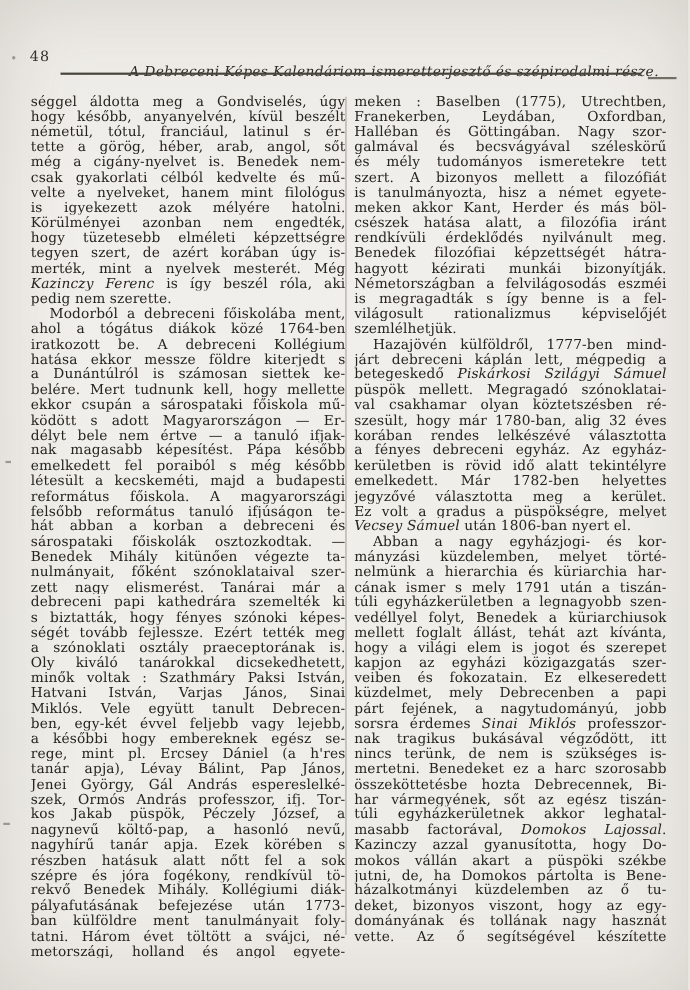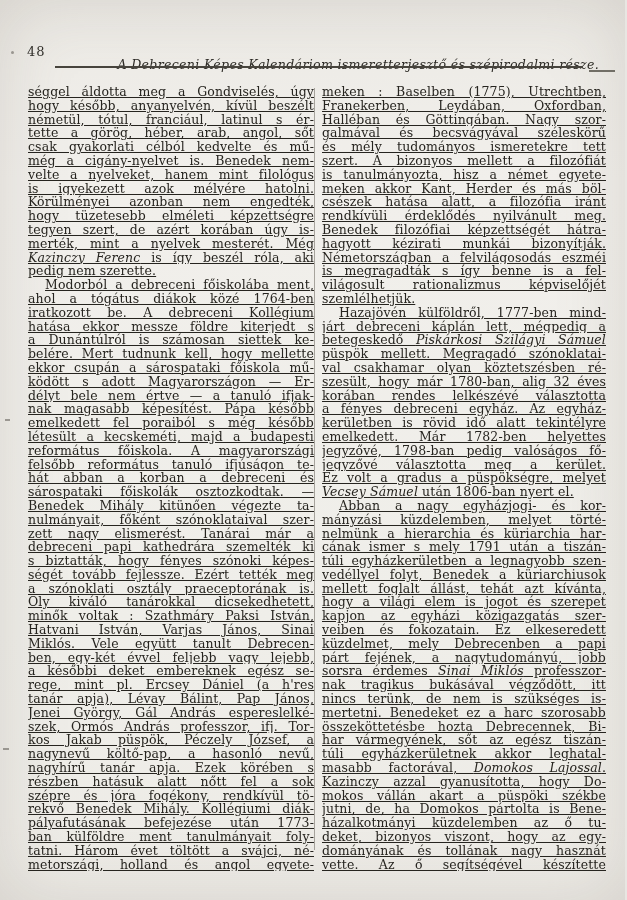--- a/index.html
+++ b/index.html
@@ -19,21 +19,20 @@
   .title{
     position:absolute;left:88px;right:28px;top:0;text-align:right;
     font-style:italic;font-size:12.6px;letter-spacing:0.3px;color:#2c2a25;
     white-space:nowrap;overflow:hidden;margin-top:13px;
   }
   .head-rule{position:absolute;left:55px;width:528px;top:66px;height:2px;background:#47443d;}
   .head-rule-dash{position:absolute;left:589px;width:26px;top:70px;height:2px;background:#716e66;}
   .col{
     position:absolute;top:85px;font-size:12.5px;letter-spacing:0.12px;
     color:var(--ink,#26241f);
-    text-decoration:underline;
   }
   .col-left{left:28px;width:286px;}
   .col-right{left:322px;width:284px;}
   .line{
     height:13.8px;line-height:13.8px;overflow:hidden;
     text-align:justify;text-align-last:justify;
     white-space:normal;
   }
   .line.end{text-align-last:left;}
   .line.ind{text-indent:17px;}
@@ -53,22 +52,22 @@
     <span class="title">A Debreceni Képes Kalendáriom ismeretterjesztő és szépirodalmi része.</span>
   </div>
   <div class="head-rule"></div>
   <div class="head-rule-dash"></div>
 
   <div class="col col-left" id="col-left">
       <div class="line"><span>séggel áldotta meg a Gondviselés, úgy</span></div>
       <div class="line"><span>hogy később, anyanyelvén, kívül beszélt</span></div>
       <div class="line"><span>németül, tótul, franciául, latinul s ér-</span></div>
       <div class="line"><span>tette a görög, héber, arab, angol, sőt</span></div>
+      <div class="line"><span>még a cigány-nyelvet is. Benedek nem-</span></div>
       <div class="line"><span>csak gyakorlati célból kedvelte és mű-</span></div>
-      <div class="line"><span>még a cigány-nyelvet is. Benedek nem-</span></div>
       <div class="line"><span>velte a nyelveket, hanem mint filológus</span></div>
       <div class="line"><span>is igyekezett azok mélyére hatolni.</span></div>
       <div class="line"><span>Körülményei azonban nem engedték,</span></div>
       <div class="line"><span>hogy tüzetesebb elméleti képzettségre</span></div>
       <div class="line"><span>tegyen szert, de azért korában úgy is-</span></div>
       <div class="line"><span>merték, mint a nyelvek mesterét. Még</span></div>
       <div class="line"><em>Kazinczy Ferenc</em><span> is így beszél róla, aki</span></div>
       <div class="line end"><span>pedig nem szerette.</span></div>
       <div class="line ind"><span>Modorból a debreceni főiskolába ment,</span></div>
       <div class="line"><span>ahol a tógátus diákok közé 1764-ben</span></div>
@@ -91,21 +90,21 @@
       <div class="line"><span>zett nagy elismerést. Tanárai már a</span></div>
       <div class="line"><span>debreceni papi kathedrára szemelték ki</span></div>
       <div class="line"><span>s biztatták, hogy fényes szónoki képes-</span></div>
       <div class="line"><span>ségét tovább fejlessze. Ezért tették meg</span></div>
       <div class="line"><span>a szónoklati osztály praeceptorának is.</span></div>
       <div class="line"><span>Oly kiváló tanárokkal dicsekedhetett,</span></div>
       <div class="line"><span>minők voltak : Szathmáry Paksi István,</span></div>
       <div class="line"><span>Hatvani István, Varjas János, Sinai</span></div>
       <div class="line"><span>Miklós. Vele együtt tanult Debrecen-</span></div>
       <div class="line"><span>ben, egy-két évvel feljebb vagy lejebb,</span></div>
-      <div class="line"><span>a későbbi deket embereknek egész se-</span></div>
+      <div class="line"><span>a későbbi hogy embereknek egész se-</span></div>
       <div class="line"><span>rege, mint pl. Ercsey Dániel (a h'res</span></div>
       <div class="line"><span>tanár apja), Lévay Bálint, Pap János,</span></div>
       <div class="line"><span>Jenei György, Gál András espereslelké-</span></div>
       <div class="line"><span>szek, Ormós András professzor, ifj. Tor-</span></div>
       <div class="line"><span>kos Jakab püspök, Péczely József, a</span></div>
       <div class="line"><span>nagynevű költő-pap, a hasonló nevű,</span></div>
       <div class="line"><span>nagyhírű tanár apja. Ezek körében s</span></div>
       <div class="line"><span>részben hatásuk alatt nőtt fel a sok</span></div>
       <div class="line"><span>szépre és jóra fogékony, rendkívül tö-</span></div>
       <div class="line"><span>rekvő Benedek Mihály. Kollégiumi diák-</span></div>
@@ -135,21 +134,20 @@
       <div class="line ind"><span>Hazajövén külföldről, 1777-ben mind-</span></div>
       <div class="line"><span>járt debreceni káplán lett, mégpedig a</span></div>
       <div class="line"><span>betegeskedő </span><em>Piskárkosi Szilágyi Sámuel</em></div>
       <div class="line"><span>püspök mellett. Megragadó szónoklatai-</span></div>
       <div class="line"><span>val csakhamar olyan köztetszésben ré-</span></div>
       <div class="line"><span>szesült, hogy már 1780-ban, alig 32 éves</span></div>
       <div class="line"><span>korában rendes lelkészévé választotta</span></div>
       <div class="line"><span>a fényes debreceni egyház. Az egyház-</span></div>
       <div class="line"><span>kerületben is rövid idő alatt tekintélyre</span></div>
       <div class="line"><span>emelkedett. Már 1782-ben helyettes</span></div>
-      <div class="line"><span>jegyzővé, 1798-ban pedig valóságos fő-</span></div>
       <div class="line"><span>jegyzővé választotta meg a kerület.</span></div>
       <div class="line"><span>Ez volt a gradus a püspökségre, melyet</span></div>
       <div class="line end"><em>Vecsey Sámuel</em><span> után 1806-ban nyert el.</span></div>
       <div class="line ind"><span>Abban a nagy egyházjogi- és kor-</span></div>
       <div class="line"><span>mányzási küzdelemben, melyet törté-</span></div>
       <div class="line"><span>nelmünk a hierarchia és küriarchia har-</span></div>
       <div class="line"><span>cának ismer s mely 1791 után a tiszán-</span></div>
       <div class="line"><span>túli egyházkerületben a legnagyobb szen-</span></div>
       <div class="line"><span>vedéllyel folyt, Benedek a küriarchiusok</span></div>
       <div class="line"><span>mellett foglalt állást, tehát azt kívánta,</span></div>

